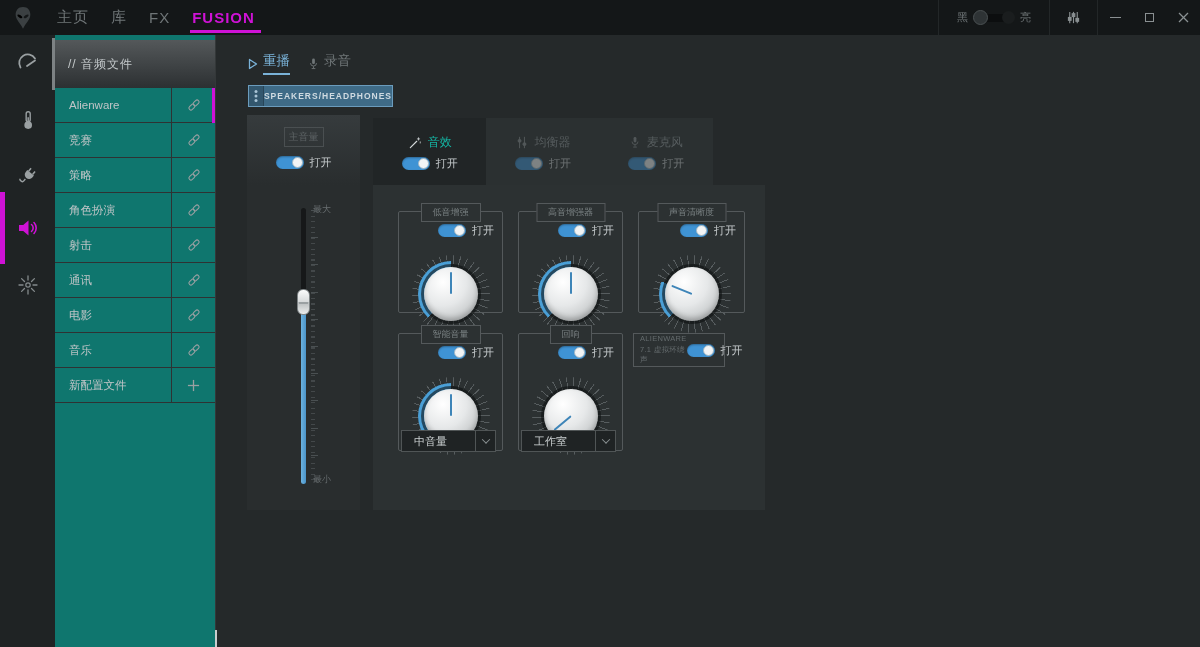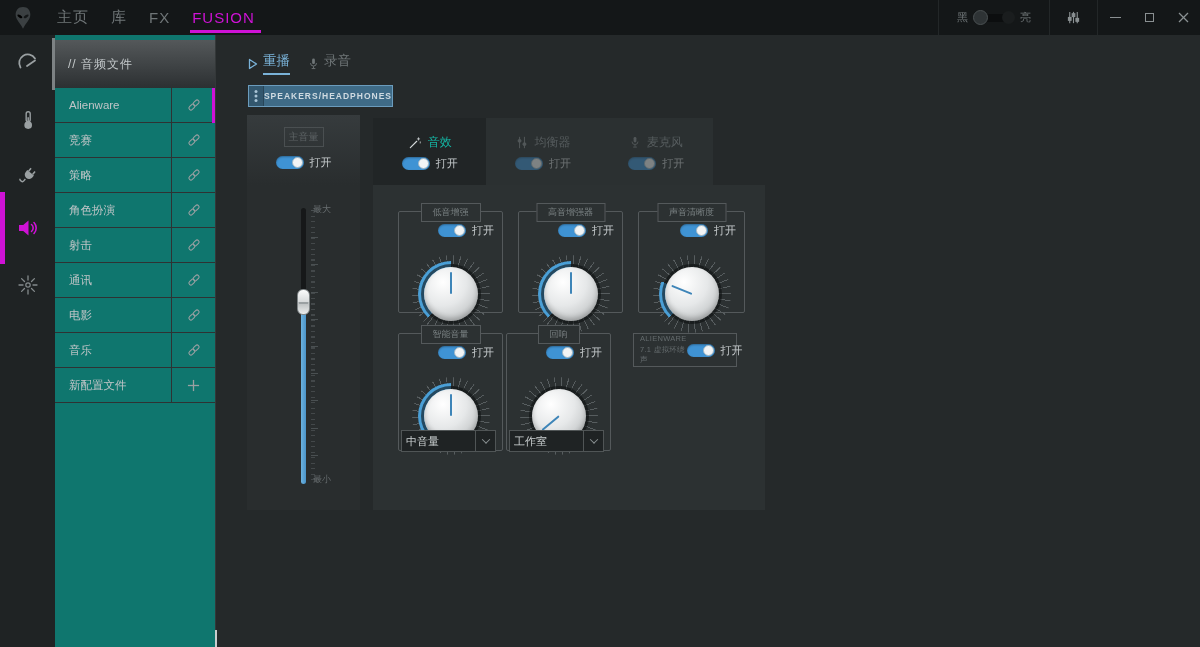--- a/index.html
+++ b/index.html
@@ -7,21 +7,21 @@
     font-family:"Liberation Sans", sans-serif; }
   .app { position:relative; width:1200px; height:647px; background:#25292a; }
 
   
   .titlebar { position:absolute; left:0; top:0; width:1200px; height:35px;
     background:#141718; display:flex; align-items:center; z-index:30; }
   .logo-wrap { width:46px; display:flex; justify-content:center; }
   .nav { display:flex; align-items:center; height:100%; }
   .nav-item { position:relative; padding:0 11px; height:100%; display:flex; align-items:center;
     font-size:15px; letter-spacing:1px; color:#6f7577; cursor:default; }
-  .nav-item.active { color:#cf12d6; font-weight:normal; }
+  .nav-item.active { color:#cf12d6; font-weight:bold; }
   .nav-item.active::after { content:""; position:absolute; left:9px; right:5px; bottom:2px;
     height:3px; background:#cf12d6; }
   .tb-right { margin-left:auto; display:flex; align-items:center; height:100%; }
   .tb-sep { width:1px; height:35px; background:#232728; }
   .theme-group { display:flex; align-items:center; gap:7px; padding:0 18px; height:100%; }
   .theme-label { font-size:11px; color:#6f7577; }
   .theme-switch { position:relative; width:38px; height:8px; background:#0c0e0f;
     border-radius:4px; }
   .theme-knob { position:absolute; left:-2px; top:-4px; width:15px; height:15px;
     border-radius:50%; background:#2e3335; border:1px solid #4a5052; }
@@ -116,47 +116,47 @@
   .fx-section:not(.active) .fx-sec-title svg { opacity:0.5; }
 
   
   .knobs-panel { position:absolute; left:157px; top:150px; width:392px; height:325px;
     background:#2c3132; }
   .knob-group { position:absolute; border:1px solid #54595b; border-radius:2px; }
   .kg1 { left:25px;  top:26px;  width:105px; height:102px; }
   .kg2 { left:145px; top:26px;  width:105px; height:102px; }
   .kg3 { left:265px; top:26px;  width:107px; height:102px; }
   .kg4 { left:25px;  top:148px; width:105px; height:118px; }
-  .kg5 { left:133px; top:148px; width:105px; height:118px; }
+  .kg5 { left:145px; top:148px; width:105px; height:118px; }
   .group-legend { position:absolute; left:50%; top:-9px; transform:translateX(-50%);
     background:#2c3132; border:1px solid #54595b; padding:2px 11px; font-size:9px;
     color:#798082; white-space:nowrap; }
   .group-toggle { position:absolute; right:8px; top:11px; display:flex; align-items:center; }
   .knob-wrap { position:absolute; left:50%; top:56px; transform:translate(-50%,-50%);
     width:54px; height:54px; margin-top:26px; }
   .knob-ticks { position:absolute; left:50%; top:50%; transform:translate(-50%,-50%);
     width:78px; height:78px; border-radius:50%; z-index:1;
     background:repeating-conic-gradient(from 224deg,#575d5f 0deg 1.6deg,transparent 1.6deg 10.7deg); }
   .knob-arc { position:absolute; left:50%; top:50%; transform:translate(-50%,-50%);
     width:66px; height:66px; border-radius:50%; z-index:2; }
   .knob-face { position:absolute; left:0; top:0; width:54px; height:54px; border-radius:50%;
     z-index:3; background:radial-gradient(circle at 35% 28%,#ffffff,#e6e8e9 45%,#c4c7c8 78%,#9da1a2 100%);
     box-shadow:0 0 0 3px rgba(14,16,17,0.6), inset 0 -3px 5px rgba(0,0,0,0.22); }
   .knob-pointer { position:absolute; left:26px; top:5px; width:2px; height:22px;
     background:#3e85b8; z-index:4; transform-origin:1px 22px; border-radius:1px; }
   .group-dropdown { position:absolute; left:2px; top:96px; width:95px; height:22px;
     background:#1f2324; border:1px solid #505556; display:flex; z-index:5; }
-  .dd-value { flex:1; display:flex; align-items:center; padding-left:4px; font-size:11px;
+  .dd-value { flex:1; display:flex; align-items:center; padding-left:12px; font-size:11px;
     color:#ccd1d2; }
   .dd-btn { width:20px; border-left:1px solid #505556; display:flex; align-items:center;
     justify-content:center; }
   .chevron { width:6px; height:6px; border-right:1.5px solid #8a9193;
     border-bottom:1.5px solid #8a9193; transform:rotate(45deg) translate(-1px,-1px); }
 
-  .surround-box { position:absolute; left:260px; top:148px; width:104px; height:34px;
+  .surround-box { position:absolute; left:260px; top:148px; width:92px; height:34px;
     border:1px solid #54595b; display:flex; align-items:center; padding:0 6px; }
   .surround-label { width:62px; font-size:7.5px; line-height:1.45; color:#646b6d;
     letter-spacing:0.3px; }
   .surround-toggle { margin-left:auto; display:flex; align-items:center; }
 
   
   .toggle { position:relative; width:28px; height:13px; border-radius:7px; background:#3f93d4;
     box-shadow:inset 0 1px 2px rgba(0,0,0,0.3); }
   .toggle-knob { position:absolute; right:1px; top:1px; width:11px; height:11px;
     border-radius:50%; background:#f2f4f5; border:1px solid #9fb6c4; }

